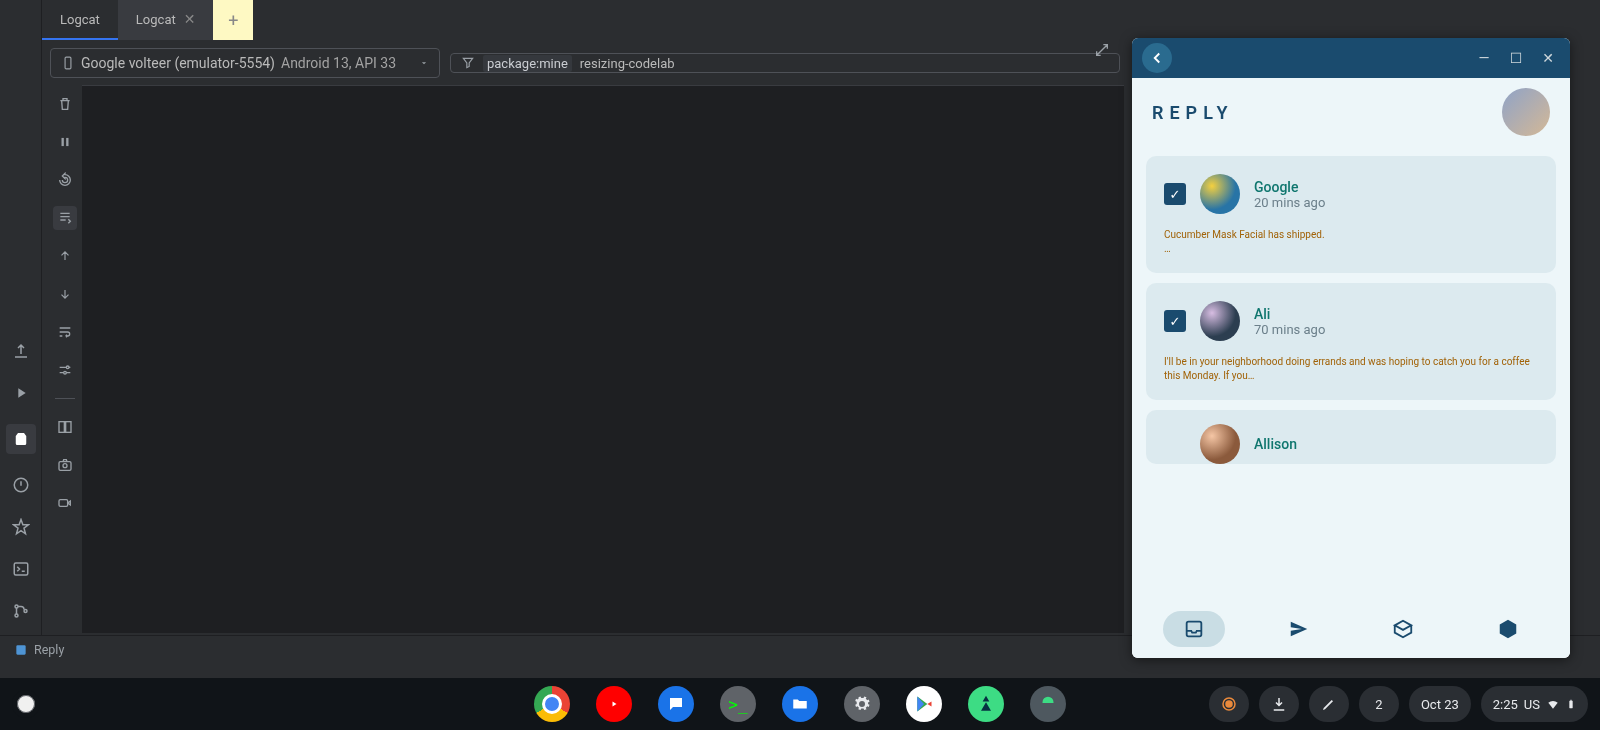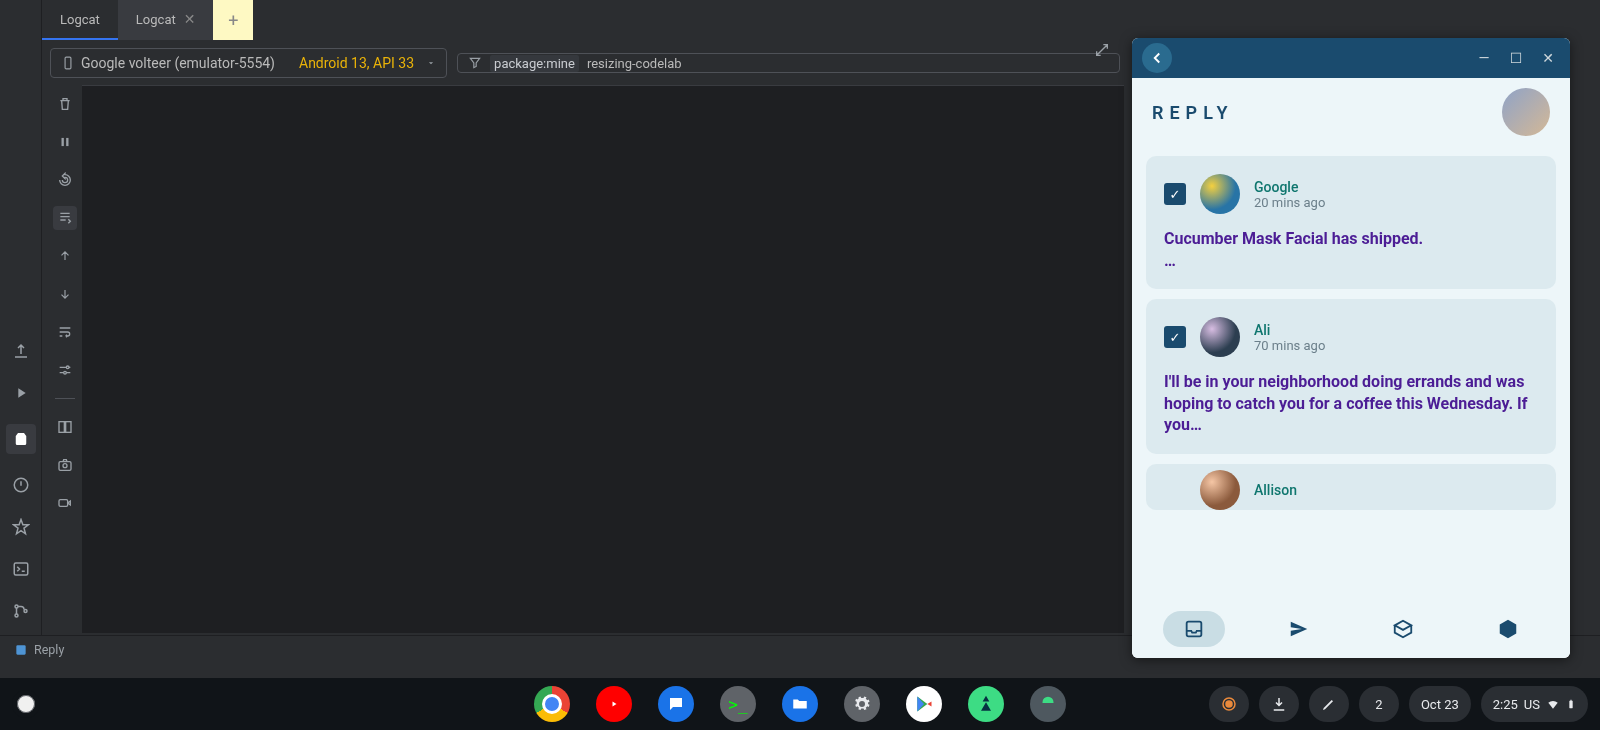--- a/index.html
+++ b/index.html
@@ -14,21 +14,21 @@
 .tabs { position: absolute; left: 42px; top: 0; height: 40px; display: flex; align-items: stretch; background: #fef9c3; }
 .tab { padding: 0 18px; display: flex; align-items: center; gap: 8px; font-size: 13px; color: #bababa; border-bottom: 2px solid transparent; }
 .tab.active { border-bottom: 2px solid #3574f0; background: #2b2d30; }
 .tab.closeable { background: #393b40; }
 .tab .x { color: #888; font-size: 14px; }
 .add-tab { width: 40px; display: flex; align-items: center; justify-content: center; font-size: 18px; color: #888; }
 
 
 .toolbar { position: absolute; left: 50px; top: 48px; right: 480px; height: 30px; display: flex; gap: 10px; align-items: center; }
 .device-sel { height: 30px; background: #2b2d30; border: 1px solid #4e5157; border-radius: 4px; display: flex; align-items: center; padding: 0 10px; font-size: 14px; gap: 6px; min-width: 390px; }
-.device-sel .dim { color: #eab308; margin-left: 18px; }
+.device-sel .dim { color: #a3a3a3; }
 .filter-box { flex: 1; height: 20px; background: #2b2d30; border: 1px solid #4e5157; border-radius: 4px; display: flex; align-items: center; padding: 0 10px; font-size: 13px; gap: 8px; }
 .filter-box .pkg { background: #35383d; padding: 1px 4px; border-radius: 2px; color: #c9ccd1; }
 .filter-box .rest { color: #bababa; }
 
 
 .vtools { position: absolute; left: 50px; top: 92px; width: 30px; display: flex; flex-direction: column; gap: 14px; align-items: center; }
 .vtools .vt { width: 24px; height: 24px; display: flex; align-items: center; justify-content: center; color: #9aa0a6; border-radius: 4px; }
 .vtools .vt.on { background: #393b40; }
 .vtools .sep { height: 1px; width: 20px; background: #4e5157; margin: 2px 0; }
 
@@ -50,22 +50,22 @@
 .emu-body { flex: 1; background: #edf6f9; padding: 10px 14px; overflow: hidden; display: flex; flex-direction: column; gap: 10px; }
 .card { background: #dceaef; border-radius: 10px; padding: 18px; }
 .card-head { display: flex; align-items: center; gap: 14px; margin-bottom: 14px; }
 .chk { width: 22px; height: 22px; background: #1a4b6e; border-radius: 3px; display: flex; align-items: center; justify-content: center; color: #fff; font-size: 13px; }
 .cavatar { width: 40px; height: 40px; border-radius: 50%; }
 .cav1 { background: radial-gradient(circle at 30% 30%, #f4d03f, #2874a6 60%); }
 .cav2 { background: radial-gradient(circle at 30% 30%, #d7bde2, #2c3e50 60%); }
 .cinfo .from { font-size: 14px; color: #0f766e; font-weight: 500; }
 .cinfo .time { font-size: 13px; color: #6b7f8a; text-align: center; }
 .csub { font-size: 18px; color: #0d3954; margin-bottom: 10px; }
-.cbody { font-size: 16px; color: #4c1d95; line-height: 1.35; font-weight: bold; }
-.card.peek { padding: 6px 18px 0; }
+.cbody { font-size: 10px; color: #a16207; line-height: 1.35; }
+.card.peek { padding: 14px 18px 0; }
 .emu-nav { height: 58px; background: #edf6f9; display: flex; align-items: center; justify-content: space-around; padding: 0 10px; }
 .emu-nav .navb { width: 62px; height: 36px; border-radius: 18px; display: flex; align-items: center; justify-content: center; color: #1a4b6e; }
 .emu-nav .navb.sel { background: #c9dde4; }
 
 
 .float-expand { position: absolute; right: 490px; top: 42px; color: #9aa0a6; }
 
 
 .shelf { position: absolute; left: 0; right: 0; bottom: 0; height: 52px; background: #101418; display: flex; align-items: center; padding: 0 12px; }
 .launcher { width: 28px; height: 28px; border-radius: 50%; background: #f0f0f0; border: 5px solid #101418; box-shadow: 0 0 0 1px #5f6368 inset; }
@@ -278,21 +278,21 @@
     </div>
     <div class="card">
       <div class="card-head">
         <div class="chk">✓</div>
         <div class="cavatar cav2"></div>
         <div class="cinfo">
           <div class="from">Ali</div>
           <div class="time">70 mins ago</div>
         </div>
       </div>
-      <div class="cbody">I'll be in your neighborhood doing errands and was hoping to catch you for a coffee this Wednesday. If you…</div>
+      <div class="cbody">I'll be in your neighborhood doing errands and was hoping to catch you for a coffee this Monday. If you…</div>
     </div>
     <div class="card peek">
       <div class="card-head" style="margin-bottom:0;">
         <div style="width:22px"></div>
         <div class="cavatar" style="background:radial-gradient(circle at 30% 30%,#f5c6a5,#8b5a3c 60%);"></div>
         <div class="cinfo">
           <div class="from">Allison</div>
         </div>
       </div>
     </div>

